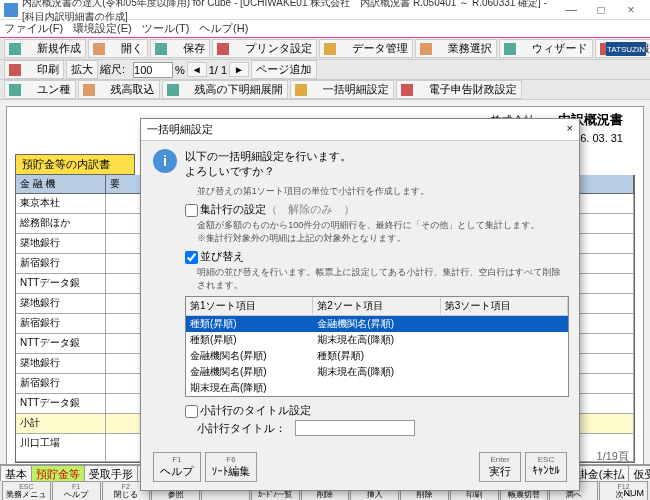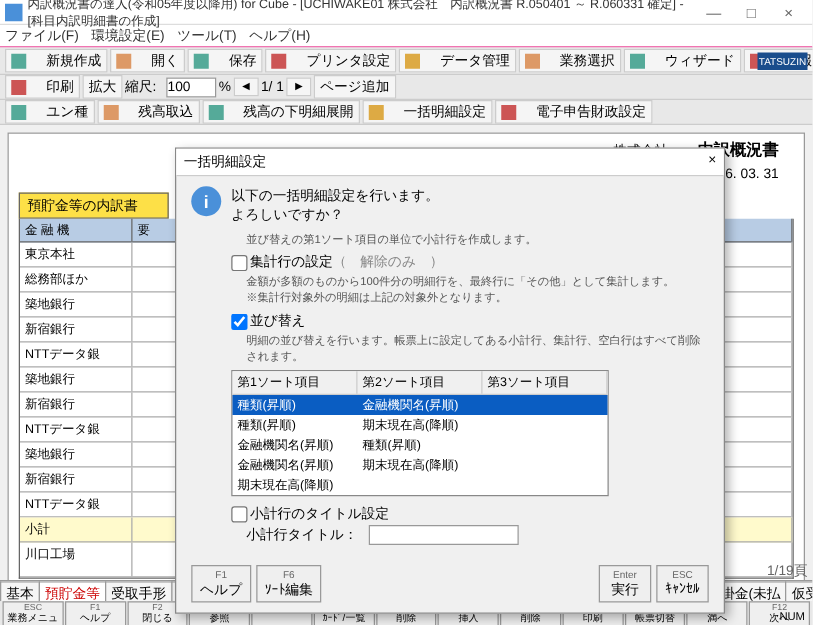--- a/index.html
+++ b/index.html
@@ -33,39 +33,39 @@
 .grid-row.subtotal{background:#fffacc}
 .gc.num{text-align:right}
 .dialog{position:absolute;left:140px;top:118px;width:440px;background:#f0f0f0;border:1px solid #888;box-shadow:3px 3px 8px rgba(0,0,0,0.3);z-index:100}
 .dialog-title{background:#fff;padding:3px 6px;display:flex;justify-content:space-between;border-bottom:1px solid #ccc;font-size:11px}
 .dialog-body{padding:8px 12px;font-size:10px}
 .dlg-msg{display:flex;gap:8px;margin-bottom:6px}
 .dlg-icon{width:24px;height:24px;background:#4a90d9;border-radius:50%;color:#fff;display:flex;align-items:center;justify-content:center;font-size:14px;font-weight:bold;flex-shrink:0}
 .dlg-sec{margin:4px 0 4px 32px}
 .dlg-sec label{display:block;margin-bottom:2px}
 .dlg-note{color:#555;margin-left:12px;font-size:9px}
-.dlg-list{border:1px solid #888;background:#fff;margin:4px 0 6px 32px;width:302px}
+.dlg-list{border:1px solid #888;background:#fff;margin:4px 0 6px 32px;width:384px}
 .dlg-list-head{display:flex;background:#f0f0f0;border-bottom:1px solid #ccc}
 .dlg-list-head span{flex:1;padding:2px 4px;border-right:1px solid #ccc;font-size:10px}
 .dlg-list-row{display:flex}
 .dlg-list-row span{flex:1;padding:1px 4px;font-size:10px}
 .dlg-list-row.sel{background:#0a5dc2;color:#fff}
 .dlg-btns{display:flex;justify-content:space-between;padding:4px 12px 8px;align-items:center}
 .dlg-btns .left,.dlg-btns .right{display:flex;gap:4px}
 .fbtn{border:1px solid #999;background:#efefef;padding:2px 6px;font-size:9px;text-align:center;min-width:42px}
 .fbtn .fk{display:block;font-size:8px;color:#666}
 .dlg-input{border:1px solid #999;background:#fff;width:120px;height:16px;margin-left:6px}
 .status{position:absolute;bottom:0;left:0;right:0;height:36px;background:#e8e8e8;border-top:1px solid #999}
 .tabs{display:flex;height:16px;overflow:hidden;font-size:9px}
 .tabs span{padding:1px 4px;border:1px solid #999;border-bottom:none;background:#f5f5f5;white-space:nowrap;margin-right:-1px}
-.tabs span.active{background:#ffffff;color:#c00}
+.tabs span.active{background:#bef264;color:#c00}
 .fkeys{display:flex;height:20px;gap:1px;padding:0 2px}
 .fkeys .fk{flex:1;border:1px solid #999;background:#efefef;font-size:8px;text-align:center;padding:1px;line-height:8px}
 .fkeys .fk .n{display:block;color:#666;font-size:7px}
-.statusbar{position:absolute;bottom:36px;right:4px;font-size:9px;color:#666}
+.statusbar{position:absolute;bottom:36px;right:21px;font-size:9px;color:#666}
 input[type=checkbox]{vertical-align:middle;margin-right:2px}
 </style>
 </head>
 <body>
 
 <div class="titlebar">
   <span class="icon"></span>
   <span class="title">内訳概況書の達人(令和05年度以降用) for Cube - [UCHIWAKE01 株式会社　内訳概況書 R.050401 ～ R.060331 確定] - [科目内訳明細書の作成]</span>
   <span class="winbtn">—</span>
   <span class="winbtn">□</span>

